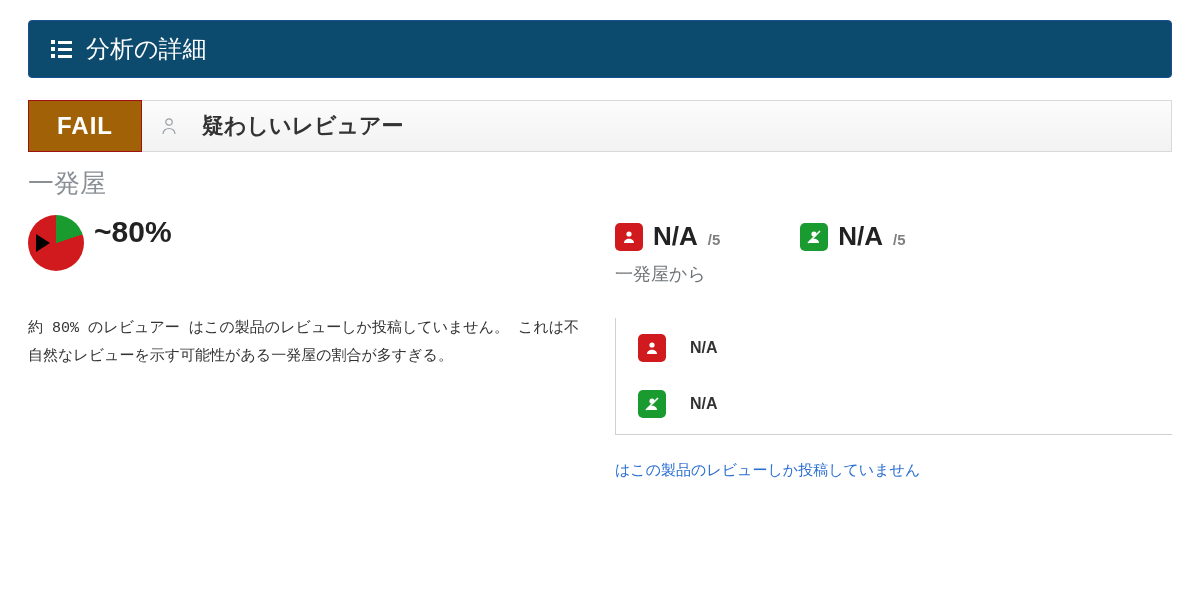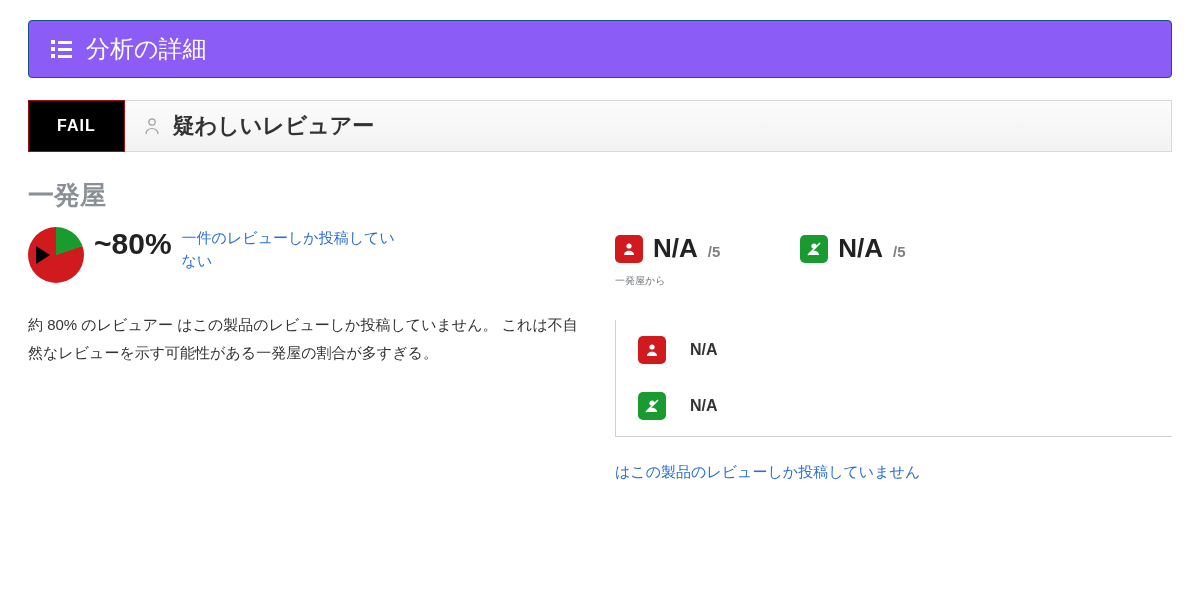--- a/index.html
+++ b/index.html
@@ -5,21 +5,21 @@
   * { box-sizing: border-box; margin: 0; padding: 0; }
   body {
     font-family: "Hiragino Kaku Gothic Pro", "Meiryo", sans-serif;
     background: #fff;
     width: 1200px;
     height: 604px;
     padding: 20px 28px;
     color: #333;
   }
   .header-bar {
-    background: #8b5cf6;
+    background: #0c4a6e;
     color: #fff;
     border-radius: 4px;
     padding: 12px 22px;
     display: flex;
     align-items: center;
     gap: 14px;
     font-size: 24px;
     font-weight: 400;
     border: 1px solid #1b4f8f;
   }
@@ -39,55 +39,55 @@
   .list-icon-bar {
     width: 14px; height: 3px; background: #fff;
   }
   .section-row {
     display: flex;
     gap: 0;
     margin-top: 22px;
     align-items: stretch;
   }
   .fail-badge {
-    background: #000000;
+    background: #a16207;
     color: #fff;
     font-weight: 700;
-    font-size: 16px;
+    font-size: 24px;
     letter-spacing: 1px;
     display: flex;
     align-items: center;
     justify-content: center;
     padding: 0 28px;
     border: 1px solid #a01013;
   }
   .section-title-bar {
     flex: 1;
     background: linear-gradient(#fcfcfc,#f2f2f2);
     border: 1px solid #d9d9d9;
     border-left: none;
     display: flex;
     align-items: center;
-    gap: 12px;
+    gap: 24px;
     padding: 10px 18px;
   }
   .person-icon {
     color: #9aa0a6;
     display: inline-flex;
   }
   .section-title {
     font-size: 22px;
     font-weight: 700;
     color: #333;
   }
   .subtitle {
-    margin-top: 26px;
+    margin-top: 14px;
     font-size: 26px;
     color: #8a8f95;
-    font-weight: 700;
+    font-weight: 400;
   }
   .content-grid {
     display: grid;
     grid-template-columns: 1fr 1fr;
     gap: 30px;
     margin-top: 14px;
   }
   .left-col, .right-col { }
   .stat-row {
     display: flex;
@@ -118,25 +118,26 @@
     color: #222;
   }
   .stat-link {
     color: #2b6fd1;
     font-size: 15px;
     max-width: 220px;
     line-height: 1.5;
     cursor: pointer;
   }
   .para {
-    margin-top: 28px;
+    margin-top: 44px;
     font-size: 15px;
     color: #333;
     line-height: 1.85;
     max-width: 560px;
+    font-family: Liberation Mono, monospace;
   }
   .right-stats {
     display: flex;
     gap: 80px;
     margin-top: 6px;
   }
   .rstat {
     display: flex;
     flex-direction: column;
     gap: 10px;
@@ -160,21 +161,21 @@
     font-size: 26px;
     font-weight: 700;
     color: #222;
   }
   .na-suffix {
     font-size: 15px;
     color: #7d7f80;
     font-weight: 600;
   }
   .rstat-label {
-    font-size: 10px;
+    font-size: 18px;
     color: #6f7478;
   }
   .na-list {
     margin-top: 32px;
     border-left: 1px solid #d0d0d0;
     border-bottom: 1px solid #d0d0d0;
     padding: 16px 0 16px 22px;
     display: flex;
     flex-direction: column;
     gap: 28px;
@@ -237,21 +238,20 @@
 
 <div class="content-grid">
 
   <div class="left-col">
     <div class="stat-row">
       <div class="pie-chart">
         <div class="pie-bg"></div>
         <div class="pie-play"></div>
       </div>
       <span class="big-pct">~80%</span>
-      <span class="stat-link">一件のレビューしか投稿していない</span>
     </div>
     <p class="para">約 80% のレビュアー はこの製品のレビューしか投稿していません。 これは不自然なレビューを示す可能性がある一発屋の割合が多すぎる。</p>
   </div>
 
   <div class="right-col">
     <div class="right-stats">
       <div class="rstat">
         <div class="rstat-top">
           <span class="icon-badge icon-red">
             <svg width="16" height="16" viewBox="0 0 16 16" fill="#fff">

